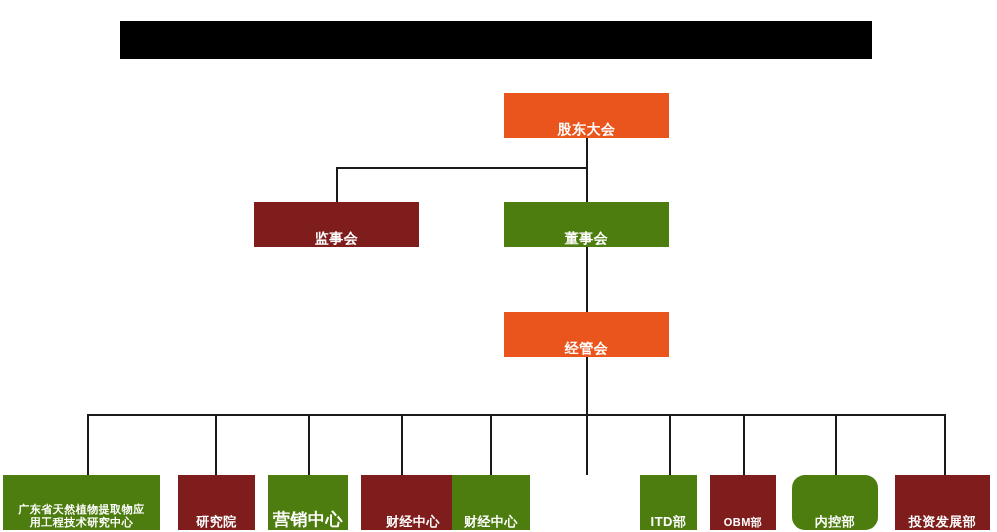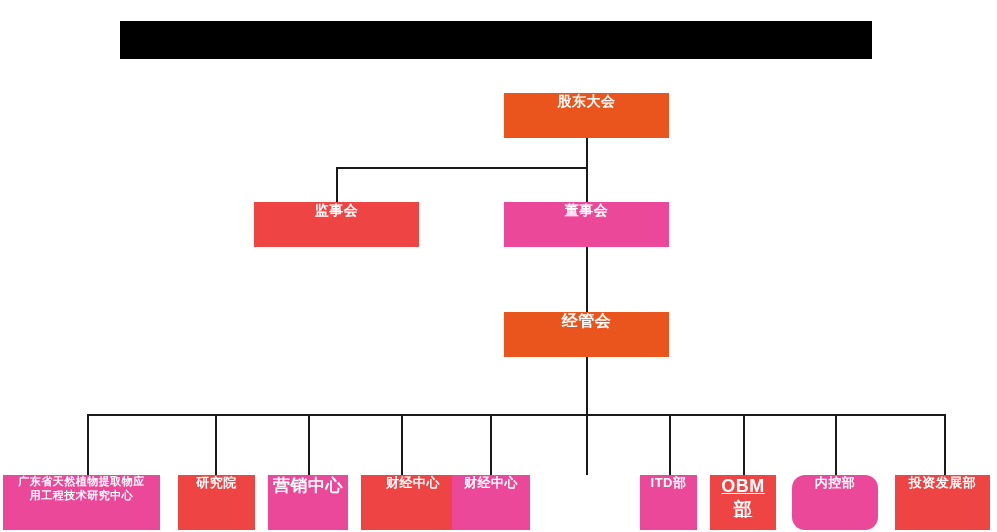--- a/index.html
+++ b/index.html
@@ -18,32 +18,32 @@
     overflow: hidden;
   }
   .redaction-bar {
     position: absolute;
     background: #000000;
   }
   .node {
     position: absolute;
     box-sizing: border-box;
     display: flex;
-    align-items: flex-start;
+    align-items: flex-end;
     justify-content: center;
     text-align: center;
     color: #ffffff;
     font-weight: bold;
     letter-spacing: 0.5px;
     line-height: 1.25;
     user-select: none;
   }
-  .node.tone-dark   { background: #ef4444; }
+  .node.tone-dark   { background: #7f1d1d; }
   .node.tone-bright { background: #e9551c; }
-  .node.tone-light  { background: #ec4899; }
+  .node.tone-light  { background: #4d7c0f; }
   .node .node-label {
     display: block;
     width: 100%;
     padding: 0 4px;
     box-sizing: border-box;
     white-space: pre-line;
   }
   .connector {
     position: absolute;
     background: #1a1a1a;
@@ -73,21 +73,21 @@
   <div class="node tone-dark" style="left:254px; top:202px; width:165px; height:45px; font-size:14px;">
     <span class="node-label">监事会</span>
   </div>
 
   <div class="node tone-light" style="left:504px; top:202px; width:165px; height:45px; font-size:14px;">
     <span class="node-label">董事会</span>
   </div>
 
   <div class="connector v" style="left:586px; top:247px; height:65px;"></div>
 
-  <div class="node tone-bright" style="left:504px; top:312px; width:165px; height:45px; font-size:16px;font-family:Liberation Mono, monospace;">
+  <div class="node tone-bright" style="left:504px; top:312px; width:165px; height:45px; font-size:14px;">
     <span class="node-label">经管会</span>
   </div>
 
   <div class="connector v" style="left:586px; top:357px; height:58px;"></div>
 
   <div class="connector h" style="left:87px; top:414px; width:858px;"></div>
 
   <div class="connector v" style="left:87px;  top:414px; height:61px;"></div>
   <div class="connector v" style="left:215px; top:414px; height:61px;"></div>
   <div class="connector v" style="left:308px; top:414px; height:61px;"></div>
@@ -118,21 +118,21 @@
 
   <div class="node tone-light" style="left:452px; top:475px; width:78px; height:55px; font-size:13px;">
     <span class="node-label">财经中心</span>
   </div>
 
 
   <div class="node tone-light" style="left:640px; top:475px; width:57px; height:55px; font-size:13px;">
     <span class="node-label">ITD部</span>
   </div>
 
-  <div class="node tone-dark" style="left:710px; top:475px; width:66px; height:55px; font-size:18px;text-decoration:underline;">
+  <div class="node tone-dark" style="left:710px; top:475px; width:66px; height:55px; font-size:11px;">
     <span class="node-label">OBM部</span>
   </div>
 
   <div class="node tone-light" style="left:792px; top:475px; width:86px; height:55px; font-size:13px;border-radius:13px;">
     <span class="node-label">内控部</span>
   </div>
 
   <div class="node tone-dark" style="left:895px; top:475px; width:95px; height:55px; font-size:13px;">
     <span class="node-label">投资发展部</span>
   </div>

